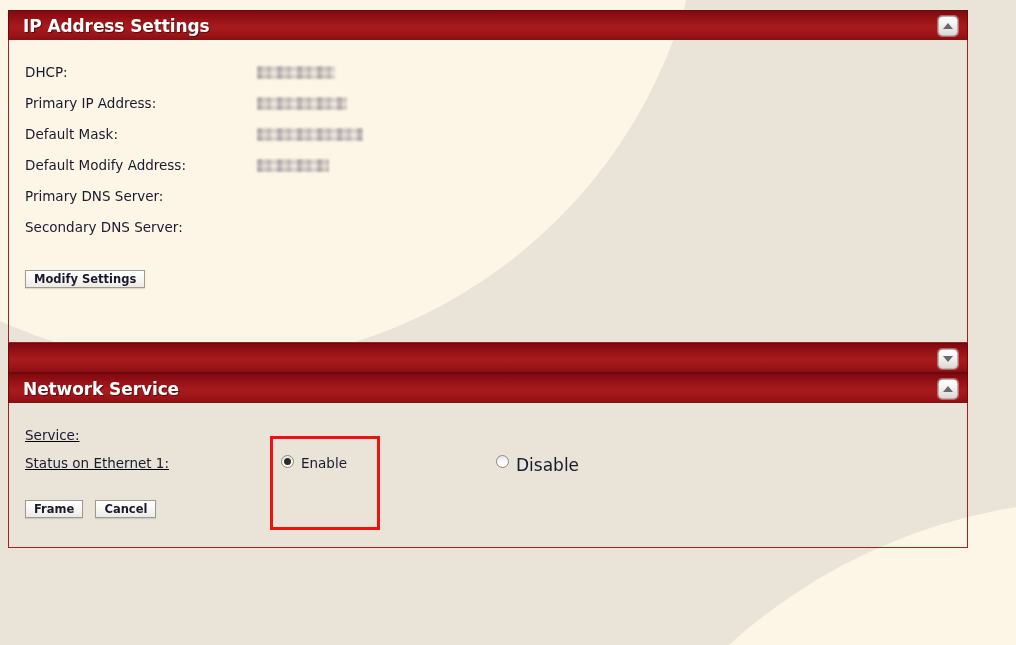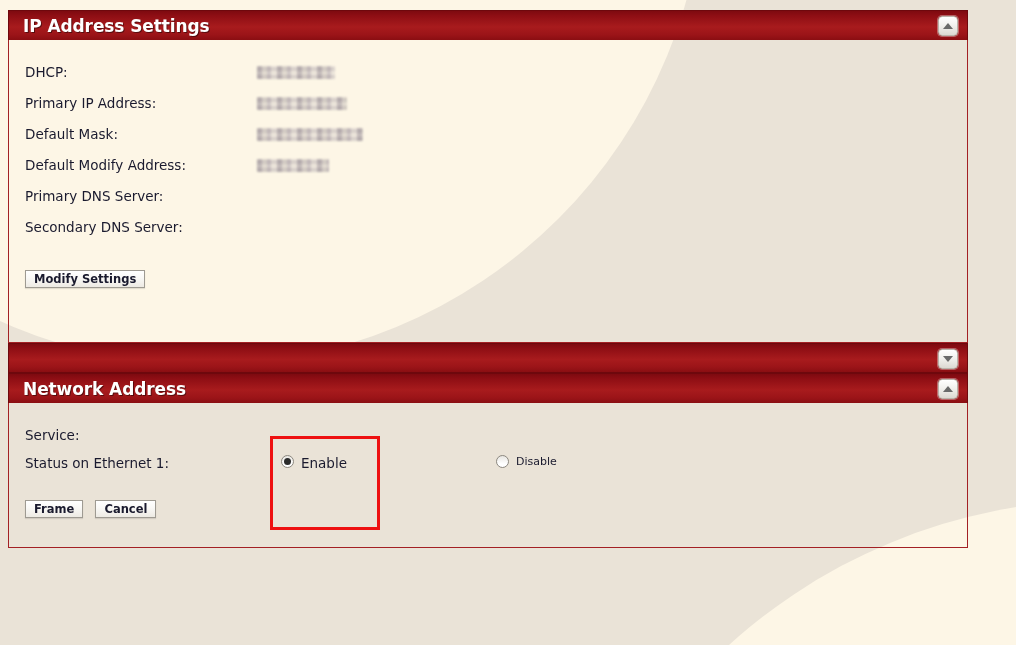--- a/index.html
+++ b/index.html
@@ -173,30 +173,31 @@
   
   .ns-grid {
     position: relative;
     z-index: 2;
     padding: 18px 0 0 0;
   }
   .ns-row {
     display: flex;
     align-items: center;
     height: 28px;
+    text-decoration: underline;
   }
   .ns-label {
     width: 272px;
     padding-left: 16px;
     box-sizing: border-box;
     font-size: 13.5px;
     color: #1A1A2E;
   }
   .ns-col-a { width: 215px; font-size: 13.5px; color: #1A1A2E; }
-  .ns-col-b { font-size: 11px; color: #1A1A2E; }
+  .ns-col-b { font-size: 17px; color: #1A1A2E; }
 
   .radio-wrap {
     display: inline-flex;
     align-items: flex-start;
     gap: 7px;
     cursor: pointer;
   }
   .radio {
     width: 13px; height: 13px;
     border-radius: 50%;
@@ -295,21 +296,21 @@
   <div class="section">
     <div class="sec-header with-bottom">
       <span class="toggle-btn">
         <span class="tri tri-down"></span>
       </span>
     </div>
   </div>
 
   <div class="section">
     <div class="sec-header">
-      <span class="sec-title">Network Address</span>
+      <span class="sec-title">Network Service</span>
       <span class="toggle-btn">
         <span class="tri tri-up"></span>
       </span>
     </div>
     <div class="sec-body" style="height:145px;">
       <div class="ns-grid">
 
         <div class="ns-row">
           <div class="ns-label">Service:</div>
           <div class="ns-col-b"></div>

